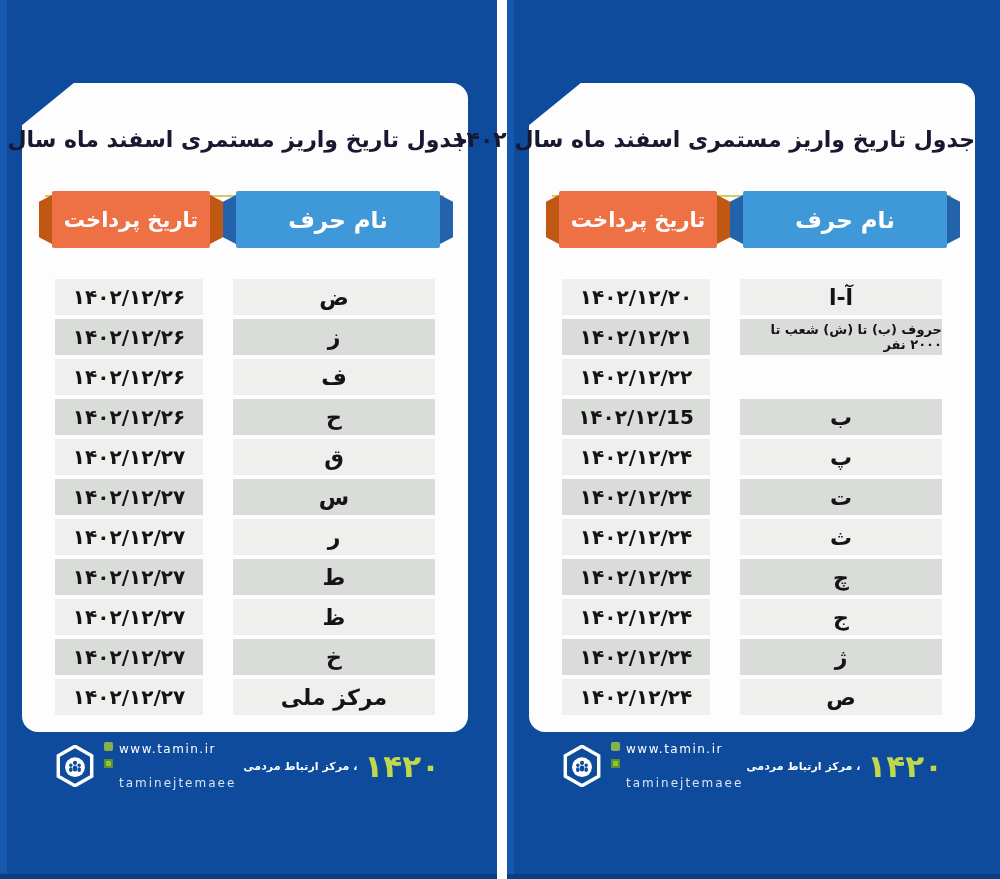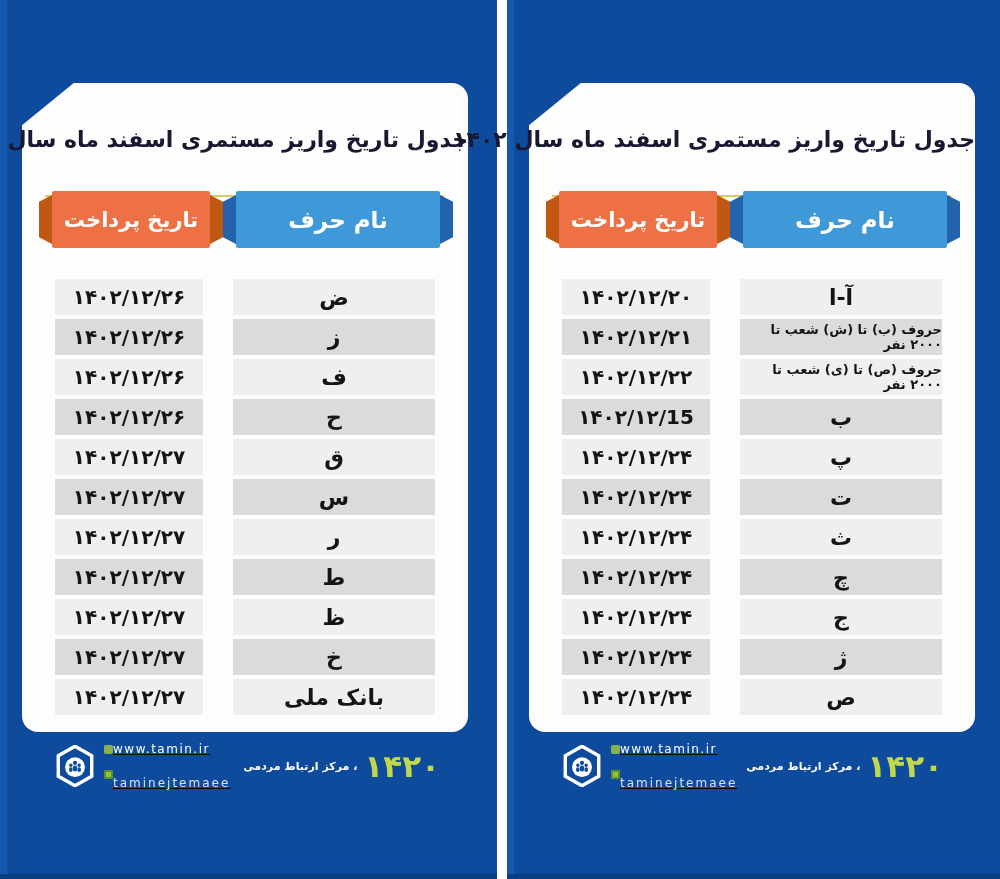--- a/index.html
+++ b/index.html
@@ -41,21 +41,21 @@
   .cell.letter{flex:1;direction:rtl;font-size:22px;}
   .cell.letter.small{font-size:13px;}
   .row:nth-of-type(odd) .cell{background:#efefee;}
   .row:nth-of-type(even) .cell{background:#d9dcd9;}
 
   .footer{position:absolute;left:56px;right:57px;top:740px;height:52px;
           display:flex;justify-content:space-between;align-items:center;}
   .brand{display:flex;align-items:center;gap:10px;}
   .logo{width:38px;height:42px;display:block;}
   .site-lines{display:flex;flex-direction:column;gap:3px;}
-  .site-line{display:flex;align-items:center;text-decoration:underline;}
+  .site-line{display:flex;align-items:flex-start;gap:6px;}
   .sq{width:9px;height:9px;border-radius:2px;flex:none;}
   .sq.globe{background:#86b14c;}
   .sq.insta{background:#8ec63f;box-shadow:inset 0 0 0 2px #5f8f2d;}
   .site-url{color:#ffffff;font-size:12px;letter-spacing:1.5px;}
   .site-social{color:#d8e4f2;font-size:12px;letter-spacing:2px;margin-top:17px;}
   .hotline-group{display:flex;align-items:center;gap:7px;}
   .hotline-label{direction:rtl;color:#ffffff;font-size:11px;font-weight:bold;}
   .hotline-number{color:#c1d84d;font-size:31px;font-weight:bold;line-height:1;text-align:center;}
 </style>
 </head>
@@ -127,21 +127,21 @@
             <div class="cell letter">ظ</div>
           </div>
 
           <div class="row">
             <div class="cell date">۱۴۰۲/۱۲/۲۷</div>
             <div class="cell letter">خ</div>
           </div>
 
           <div class="row">
             <div class="cell date">۱۴۰۲/۱۲/۲۷</div>
-            <div class="cell letter">بانک ملی</div>
+            <div class="cell letter">مرکز ملی</div>
           </div>
         </div>
     </div>
     <div class="footer">
       <div class="brand">
         <svg class="logo" viewBox="0 0 100 110">
           <polygon points="50,3 94,28 94,82 50,107 6,82 6,28" fill="none" stroke="#ffffff" stroke-width="9"></polygon>
           <circle cx="50" cy="58" r="26" fill="#ffffff"></circle>
           <circle cx="39" cy="53" r="4.5" fill="#0e4b9c"></circle>
           <rect x="34.5" y="58" width="9" height="13" rx="4.5" fill="#0e4b9c"></rect>
@@ -192,21 +192,20 @@
             <div class="cell letter">آ-ا</div>
           </div>
 
           <div class="row">
             <div class="cell date">۱۴۰۲/۱۲/۲۱</div>
             <div class="cell letter small">حروف (ب) تا (ش) شعب تا ۲۰۰۰ نفر</div>
           </div>
 
           <div class="row">
             <div class="cell date">۱۴۰۲/۱۲/۲۲</div>
-            <div class="cell letter small">حروف (ص) تا (ی) شعب تا ۲۰۰۰ نفر</div>
           </div>
 
           <div class="row">
             <div class="cell date">۱۴۰۲/۱۲/15</div>
             <div class="cell letter">ب</div>
           </div>
 
           <div class="row">
             <div class="cell date">۱۴۰۲/۱۲/۲۴</div>
             <div class="cell letter">پ</div>

